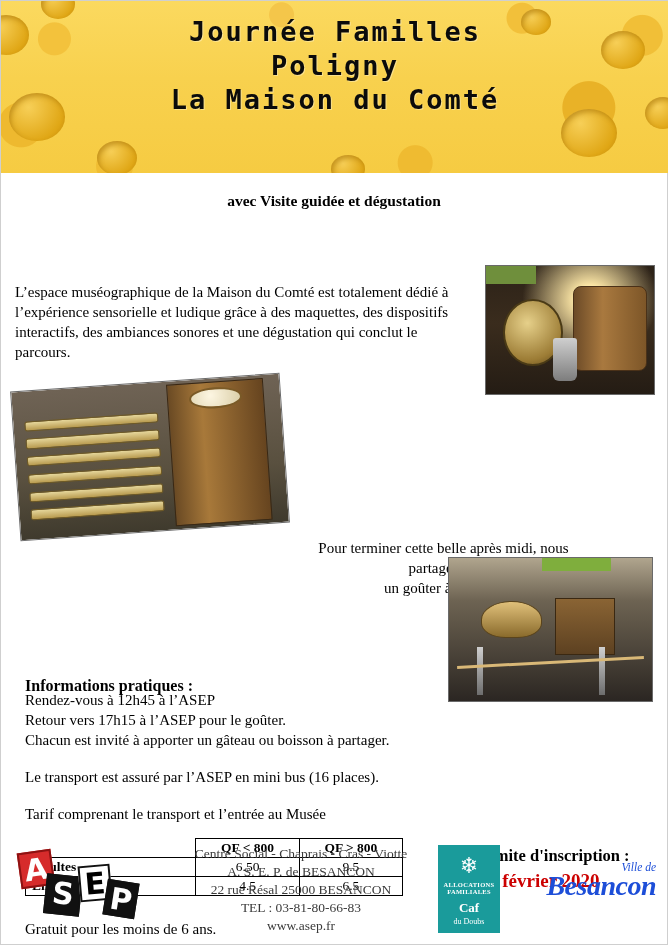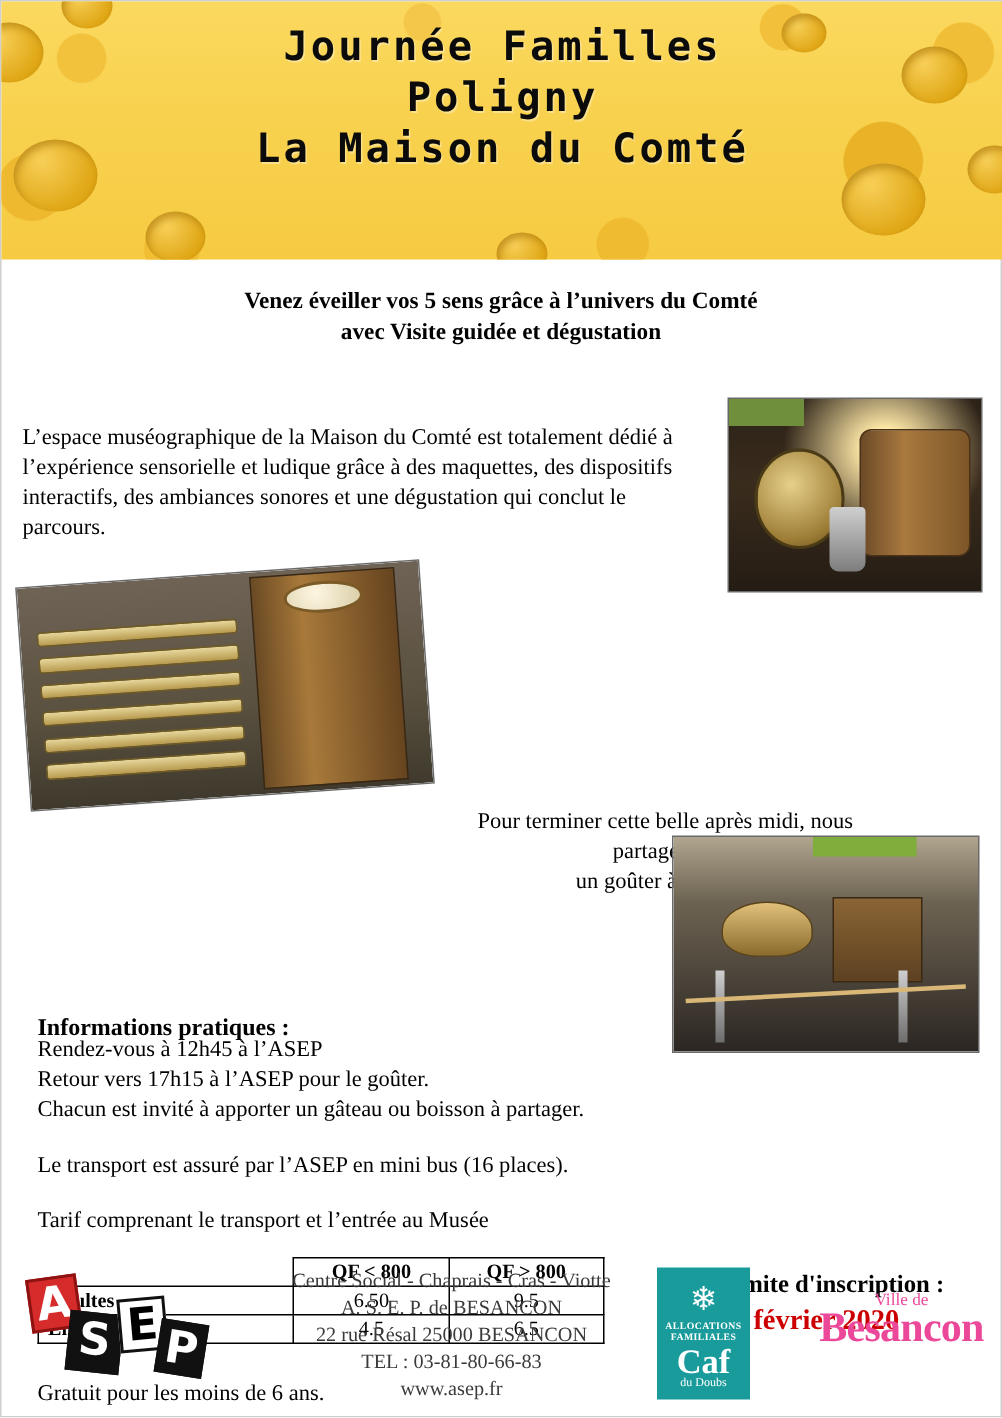--- a/index.html
+++ b/index.html
@@ -269,27 +269,28 @@
   .caf-logo {
     position: absolute; left: 437px; top: 6px;
     width: 62px; height: 88px;
     background: #1a9b9b;
     color: #fff;
     text-align: center;
   }
   .caf-logo .flake { font-size: 22px; line-height: 30px; padding-top: 6px; }
   .caf-logo .l1 { font-size: 6.5px; font-weight: bold; letter-spacing: .3px; }
   .caf-logo .l2 { font-size: 6.5px; font-weight: bold; letter-spacing: .3px; }
-  .caf-logo .caf { font-size: 23px; font-weight: bold; line-height: 18px; margin-top: 4px; text-align: center;}
+  .caf-logo .caf { font-size: 13px; font-weight: bold; line-height: 18px; margin-top: 4px; text-align: center;}
   .caf-logo .dep { font-size: 8px; }
 
   .ville-logo {
     position: absolute; left: 545px; top: 22px;
-    width: 110px; text-align: center;
-    color: #ec4899;
+    width: 110px; text-align: right;
+    color: #1d4ed8;
+    font-style: italic;
   }
   .ville-logo .v1 { font-size: 11.5px; }
   .ville-logo .v2 { font-size: 28px; font-weight: bold; line-height: 26px; letter-spacing: -.5px; }
 </style>
 </head>
 <body>
 
 <div class="page">
 
   <div class="banner">
@@ -306,21 +307,20 @@
     <div class="banner-title">
       <div>Journée Familles</div>
       <div>Poligny</div>
       <div>La Maison du Comté</div>
     </div>
   </div>
 
   <div class="body">
 
     <div class="subtitle">
-      <div>Venez éveiller vos 5 sens grâce à l’univers du Comté</div>
       <div>avec Visite guidée et dégustation</div>
     </div>
 
     <div class="intro">L’espace muséographique de la Maison du Comté est totalement dédié à l’expérience sensorielle et ludique grâce à des maquettes, des dispositifs interactifs, des ambiances sonores et une dégustation qui conclut le parcours.</div>
 
     <div class="photo photo1 p1">
       <div class="p1bg">
         <div class="greenbar"></div>
         <div class="wheel"></div>
         <div class="barrel"></div>

